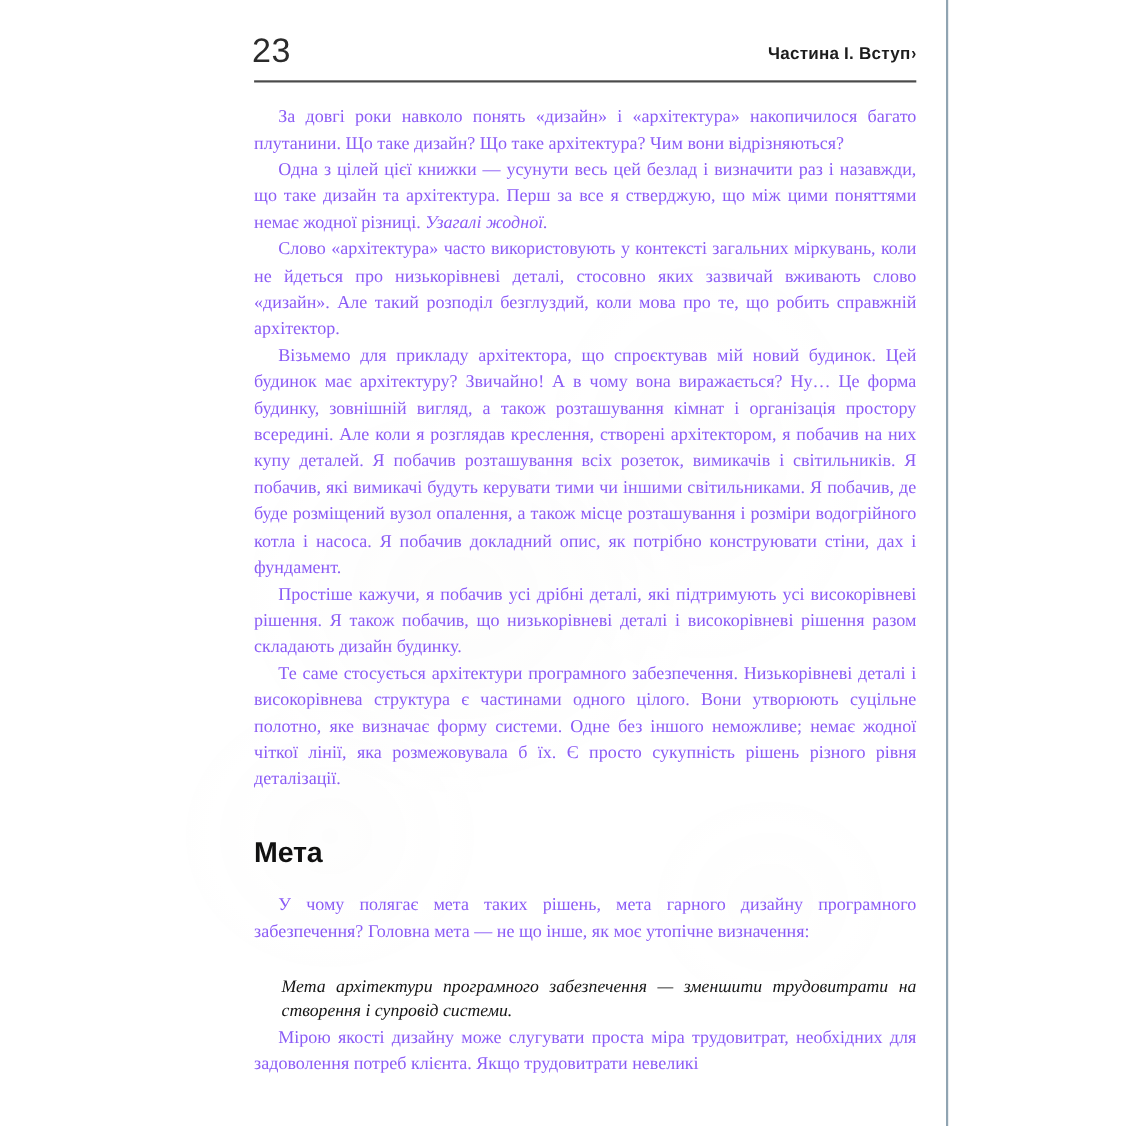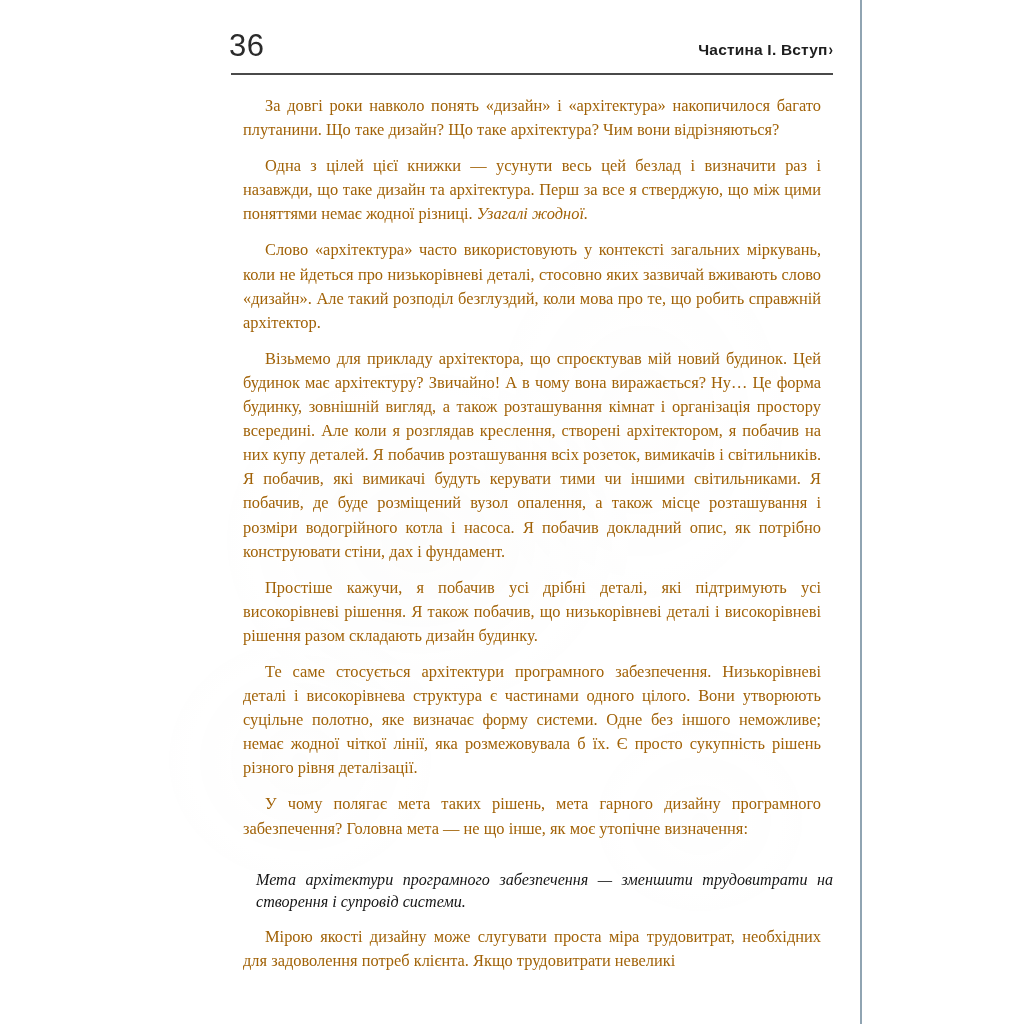--- a/index.html
+++ b/index.html
@@ -104,26 +104,26 @@
     top: 41px;
     height: 2px;
     background: #4a4a4a;
   }
 
   
   .body-block {
     margin-top: 14px;
   }
   p.para {
-    margin: 12px;
+    margin: 0;
     font-size: 16.4px;
     line-height: 24.1px;
     text-align: justify;
     text-indent: 22px;
-    color: #a16207;
+    color: #8b5cf6;
     hyphens: manual;
   }
   em, .ital {
   }
 
   
   h2.section-heading {
     margin: 0;
     padding: 0;
     font-family: "Liberation Sans", "DejaVu Sans", sans-serif;
@@ -158,40 +158,43 @@
 </style>
 </head>
 <body>
 
 <div id="page-sheet" style="border-right-color: rgb(144, 164, 178);">
   <div id="scan-texture"></div>
 
   <div id="content">
 
     <div class="running-header">
-      <div class="folio">36</div>
+      <div class="folio">23</div>
       <div class="header-right">
         <span class="header-title">Частина I. Вступ</span>
         <span class="header-chevron">›</span>
       </div>
       <div class="header-rule" style="background: rgb(74, 74, 74);"></div>
     </div>
 
     <div class="body-block">
 
       <p class="para">За довгі роки навколо понять «дизайн» і «архітектура» накопичилося багато плутанини. Що таке дизайн? Що таке архітектура? Чим вони відрізняються?</p>
 
       <p class="para"><span>Одна з цілей цієї книжки — усунути весь цей безлад і визначити раз і назавжди, що таке дизайн та архітектура. Перш за все я стверджую, що між цими поняттями немає жодної різниці. </span><em class="ital">Узагалі жодної.</em></p>
 
       <p class="para">Слово «архітектура» часто використовують у контексті загальних міркувань, коли не йдеться про низькорівневі деталі, стосовно яких зазвичай вживають слово «дизайн». Але такий розподіл безглуздий, коли мова про те, що робить справжній архітектор.</p>
       <p class="para">Візьмемо для прикладу архітектора, що спроєктував мій новий будинок. Цей будинок має архітектуру? Звичайно! А в чому вона виражається? Ну… Це форма будинку, зовнішній вигляд, а також розташування кімнат і організація простору всередині. Але коли я розглядав креслення, створені архітектором, я побачив на них купу деталей. Я побачив розташування всіх розеток, вимикачів і світильників. Я побачив, які вимикачі будуть керувати тими чи іншими світильниками. Я побачив, де буде розміщений вузол опалення, а також місце розташування і розміри водогрійного котла і насоса. Я побачив докладний опис, як потрібно конструювати стіни, дах і фундамент.</p>
       <p class="para">Простіше кажучи, я побачив усі дрібні деталі, які підтримують усі високорівневі рішення. Я також побачив, що низькорівневі деталі і високорівневі рішення разом складають дизайн будинку.</p>
       <p class="para">Те саме стосується архітектури програмного забезпечення. Низькорівневі деталі і високорівнева структура є частинами одного цілого. Вони утворюють суцільне полотно, яке визначає форму системи. Одне без іншого неможливе; немає жодної чіткої лінії, яка розмежовувала б їх. Є просто сукупність рішень різного рівня деталізації.</p>
     </div>
 
+    <div class="heading-wrap">
+      <h2 class="section-heading">Мета</h2>
+    </div>
 
     <p class="para">У чому полягає мета таких рішень, мета гарного дизайну програмного забезпечення? Головна мета — не що інше, як моє утопічне визначення:</p>
 
     <blockquote class="pullquote">
       <p>Мета архітектури програмного забезпечення — зменшити трудовитрати на створення і супровід системи.</p>
     </blockquote>
 
     <p class="para after-quote">Мірою якості дизайну може слугувати проста міра трудовитрат, необхідних для задоволення потреб клієнта. Якщо трудовитрати невеликі</p>
 
   </div>

